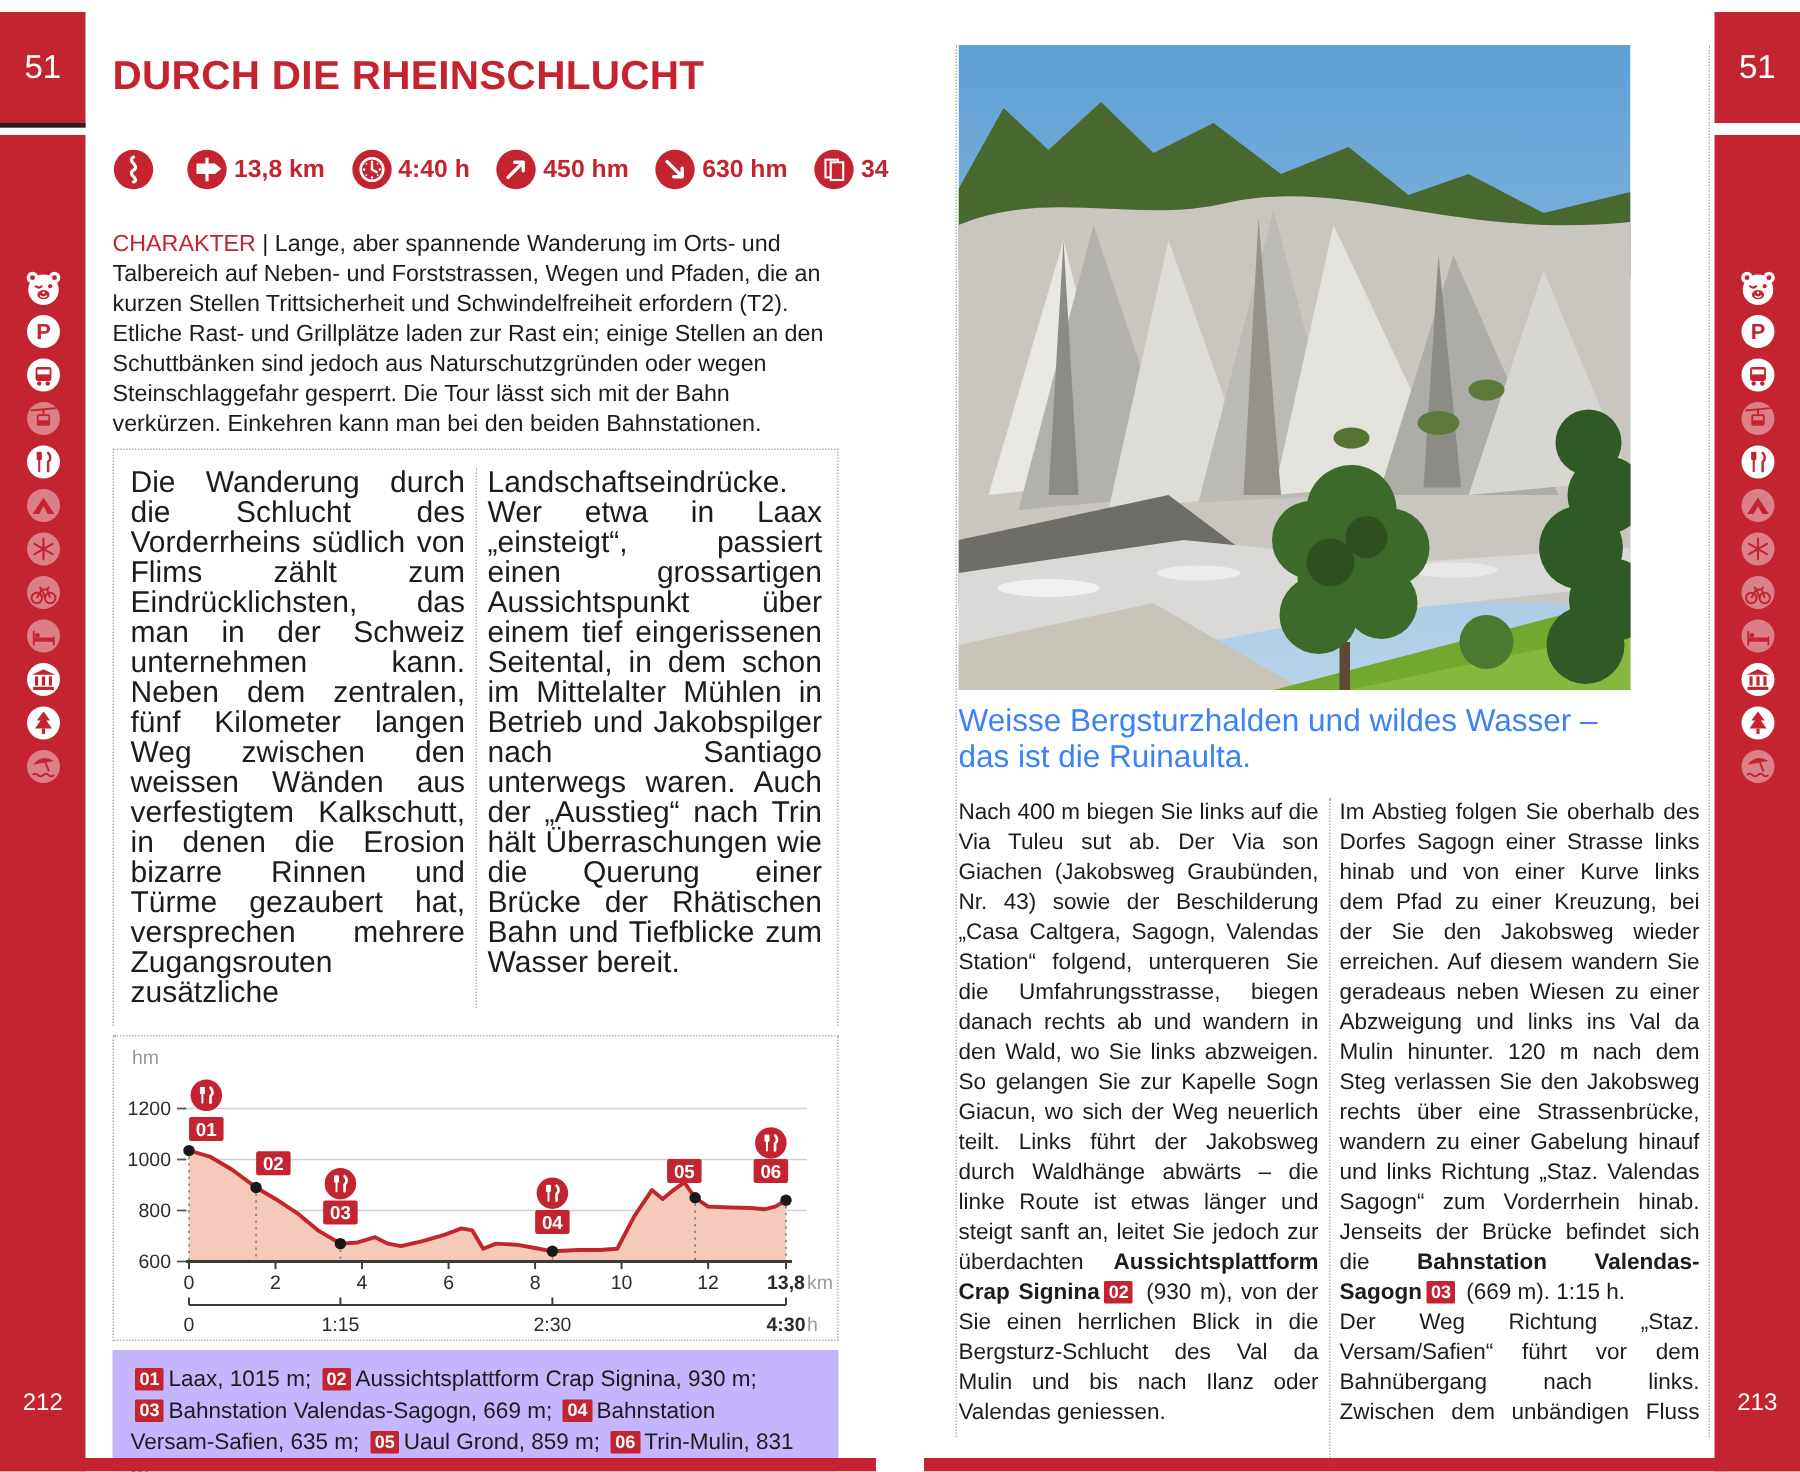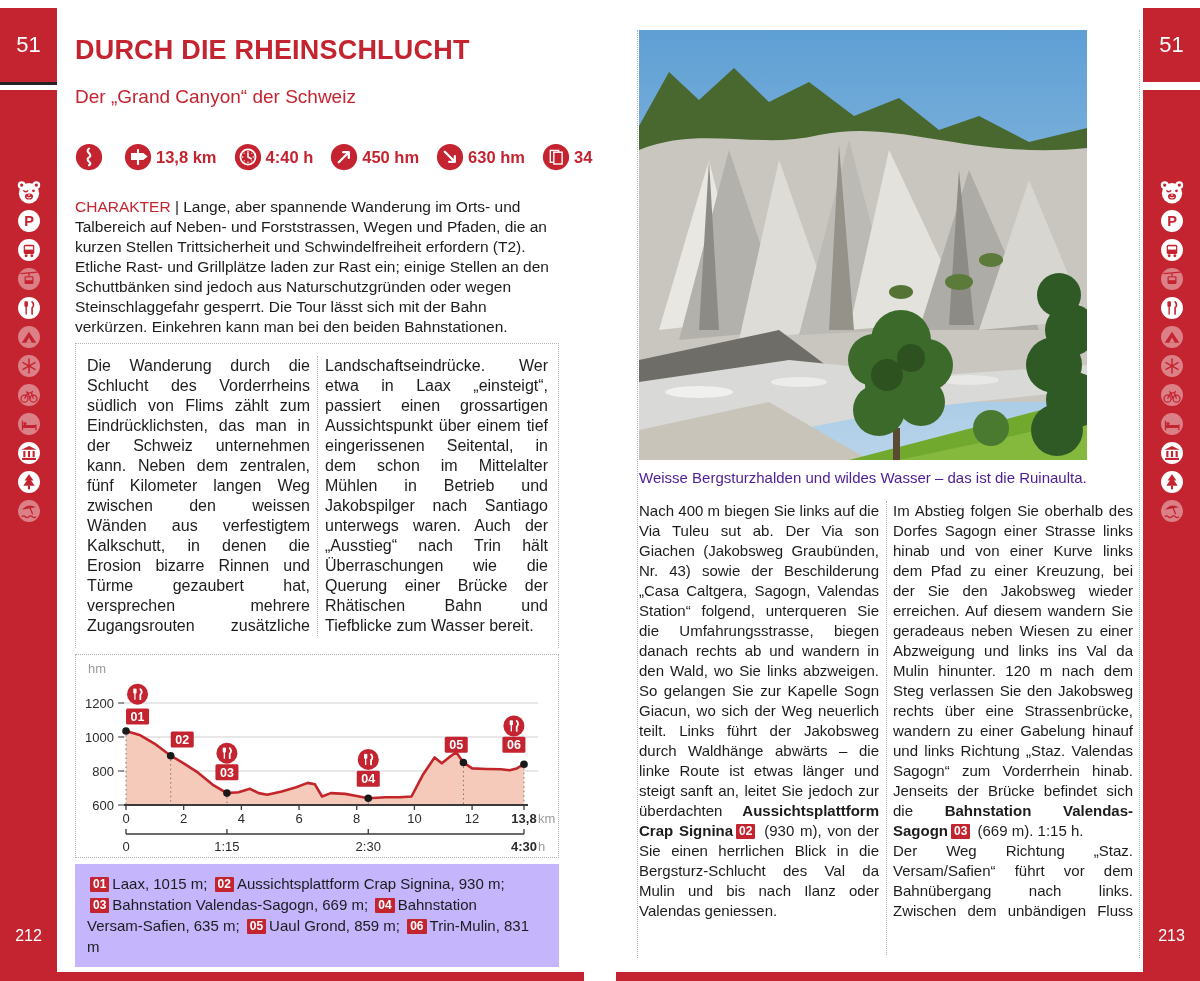--- a/index.html
+++ b/index.html
@@ -33,32 +33,32 @@
   .subtitle{color:var(--red);font-size:19px;margin-top:22px;}
   .stats{display:flex;align-items:center;margin-top:35px;gap:17px;}
   .stat{display:flex;align-items:center;gap:4px;}
   .stat svg{width:28px;height:28px;display:block;}
   .st-label{color:var(--red);font-size:16.5px;font-weight:bold;white-space:nowrap;}
   .info{margin-top:26px;font-size:15.5px;line-height:20px;}
   .info .red{color:var(--red);}
   .intro{margin-top:6px;border-top:1px dotted var(--dot);border-left:1px dotted var(--dot);border-right:1px dotted var(--dot);
          padding:12px 10px 12px 11px;}
   .cols2{column-count:2;column-gap:15px;column-rule:1px dotted var(--dot);text-align:justify;}
-  .intro .cols2{font-size:16px;line-height:20px;}
+  .intro .cols2{font-size:20px;line-height:20px;}
   .chart-box{margin-top:6px;border:1px dotted var(--dot);height:202px;position:relative;background:#fff;}
   .chart-box svg{overflow:visible;display:block;}
   .legend{margin-top:6px;background:#c4b5fd;padding:9px 27px 10px 12px;font-size:15px;line-height:21px;}
   .badge{display:inline-block;background:var(--red);color:#fff;font-weight:bold;font-size:12px;line-height:15px;
          padding:0 3px;border-radius:1px;margin:0 3px;position:relative;top:-1px;}
 
   
   .right-page{position:absolute;left:637px;top:30px;width:503px;height:928px;
               border-left:1px dotted var(--dot);border-right:1px dotted var(--dot);box-sizing:border-box;}
   .photo{margin-left:1px;width:448px;height:430px;display:block;}
-  .caption{margin:9px 0 0 1px;color:#4c1d95;font-size:15px;width:460px;}
+  .caption{margin:9px 0 0 1px;color:#3b82f6;font-size:21px;width:460px;}
   .route{margin:15px 0 0 1px;width:494px;height:454px;overflow:hidden;
          column-count:2;column-gap:14px;column-fill:auto;column-rule:1px dotted var(--dot);
          font-size:15px;line-height:20px;text-align:justify;}
   .route p{margin:0;}
   .play-ico{display:inline-block;width:19px;height:13px;margin-right:5px;}
   .play-ico svg{display:block;width:100%;height:100%;}
 </style>
 </head>
 <body>
 
@@ -324,21 +324,20 @@
             <use href="#s-swim"></use>
           </svg>
         </div>
       </div>
     <div class="page-num">213</div>
   </div>
 </div>
 
 <div class="left-page">
   <div class="title">DURCH DIE RHEINSCHLUCHT</div>
-  <div class="subtitle">Der „Grand Canyon“ der Schweiz</div>
 
   <div class="stats">
     <div class="stat">
       <svg viewBox="0 0 32 32">
           <use href="#st-trail"></use>
         </svg>
       <span class="st-label"></span>
     </div>
     <div class="stat">
       <svg viewBox="0 0 32 32">

